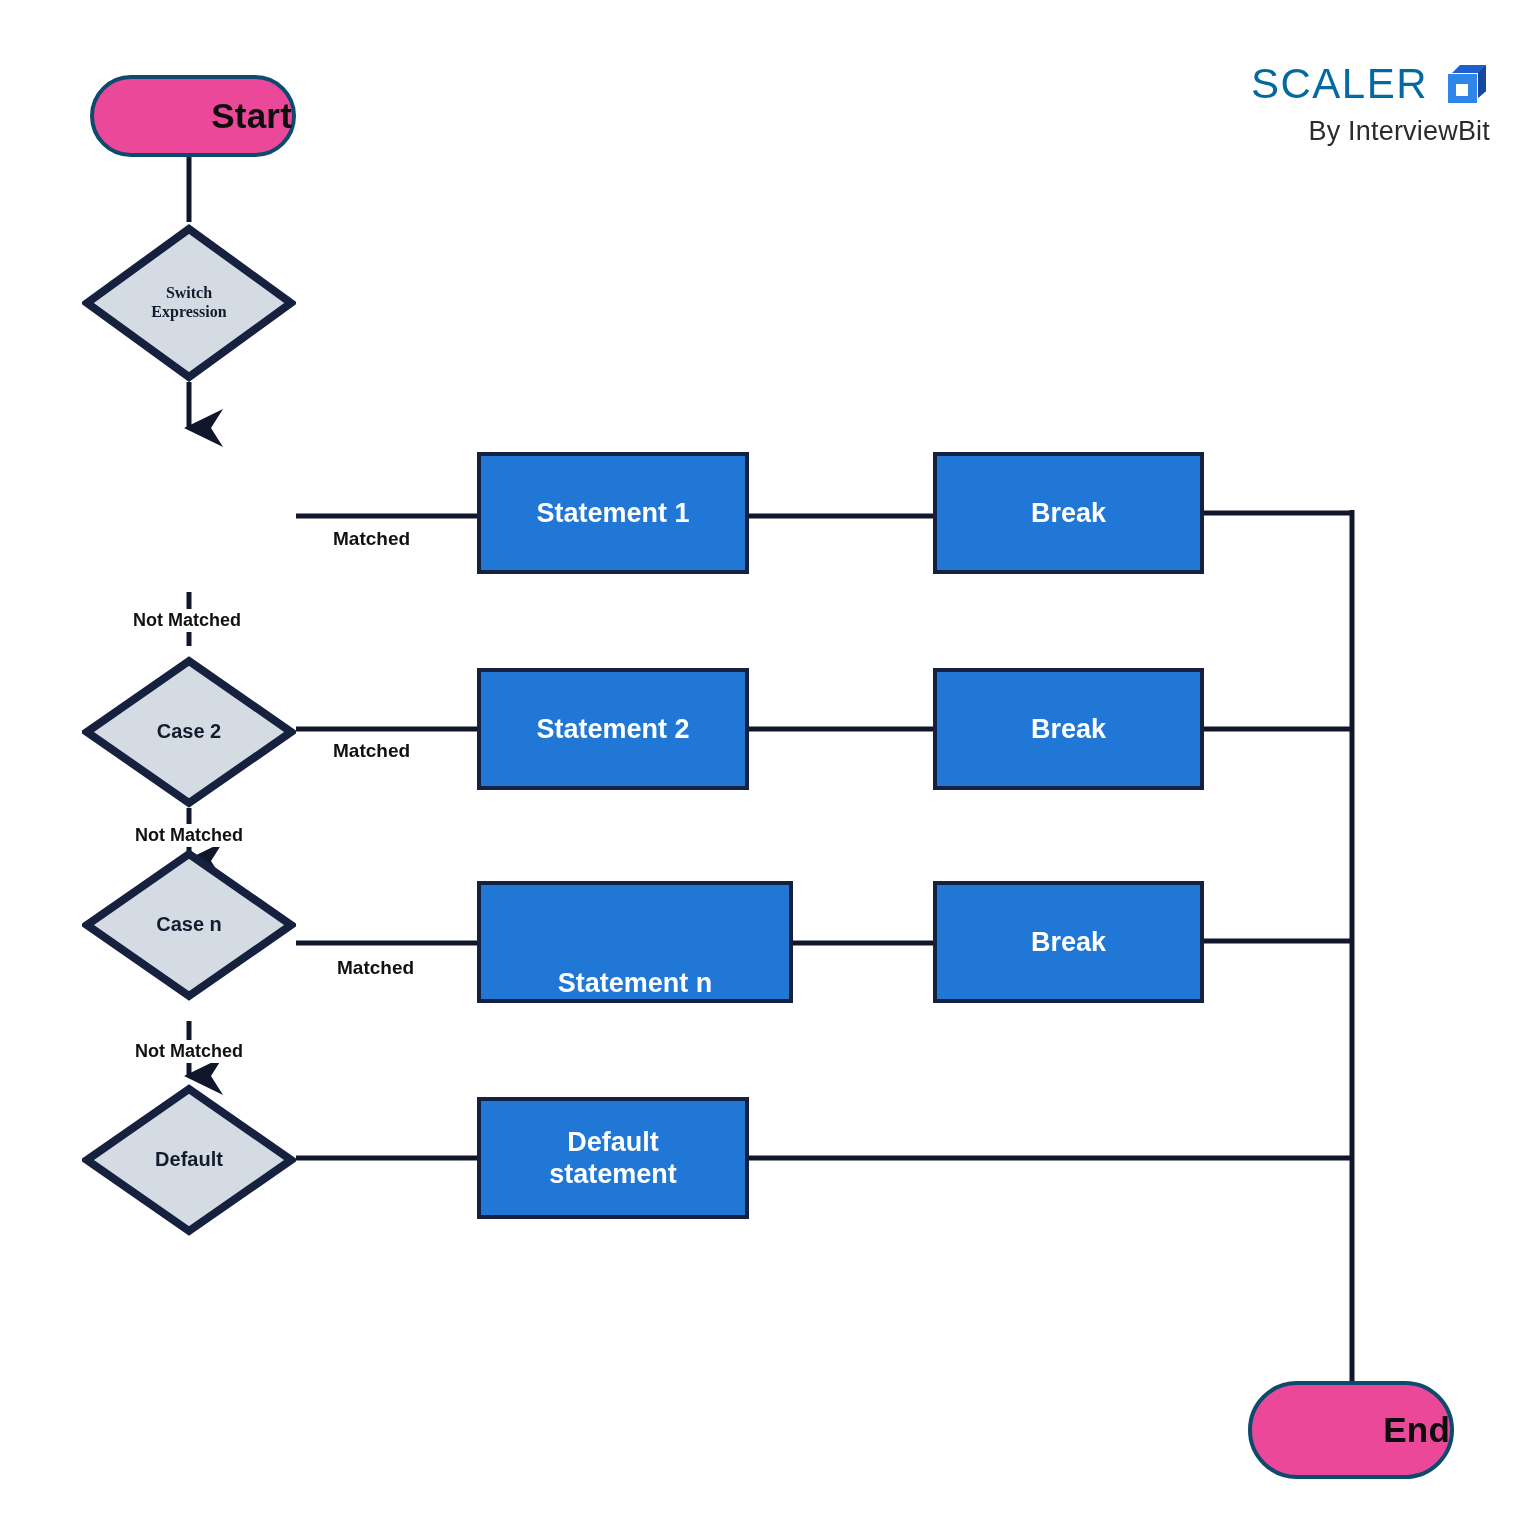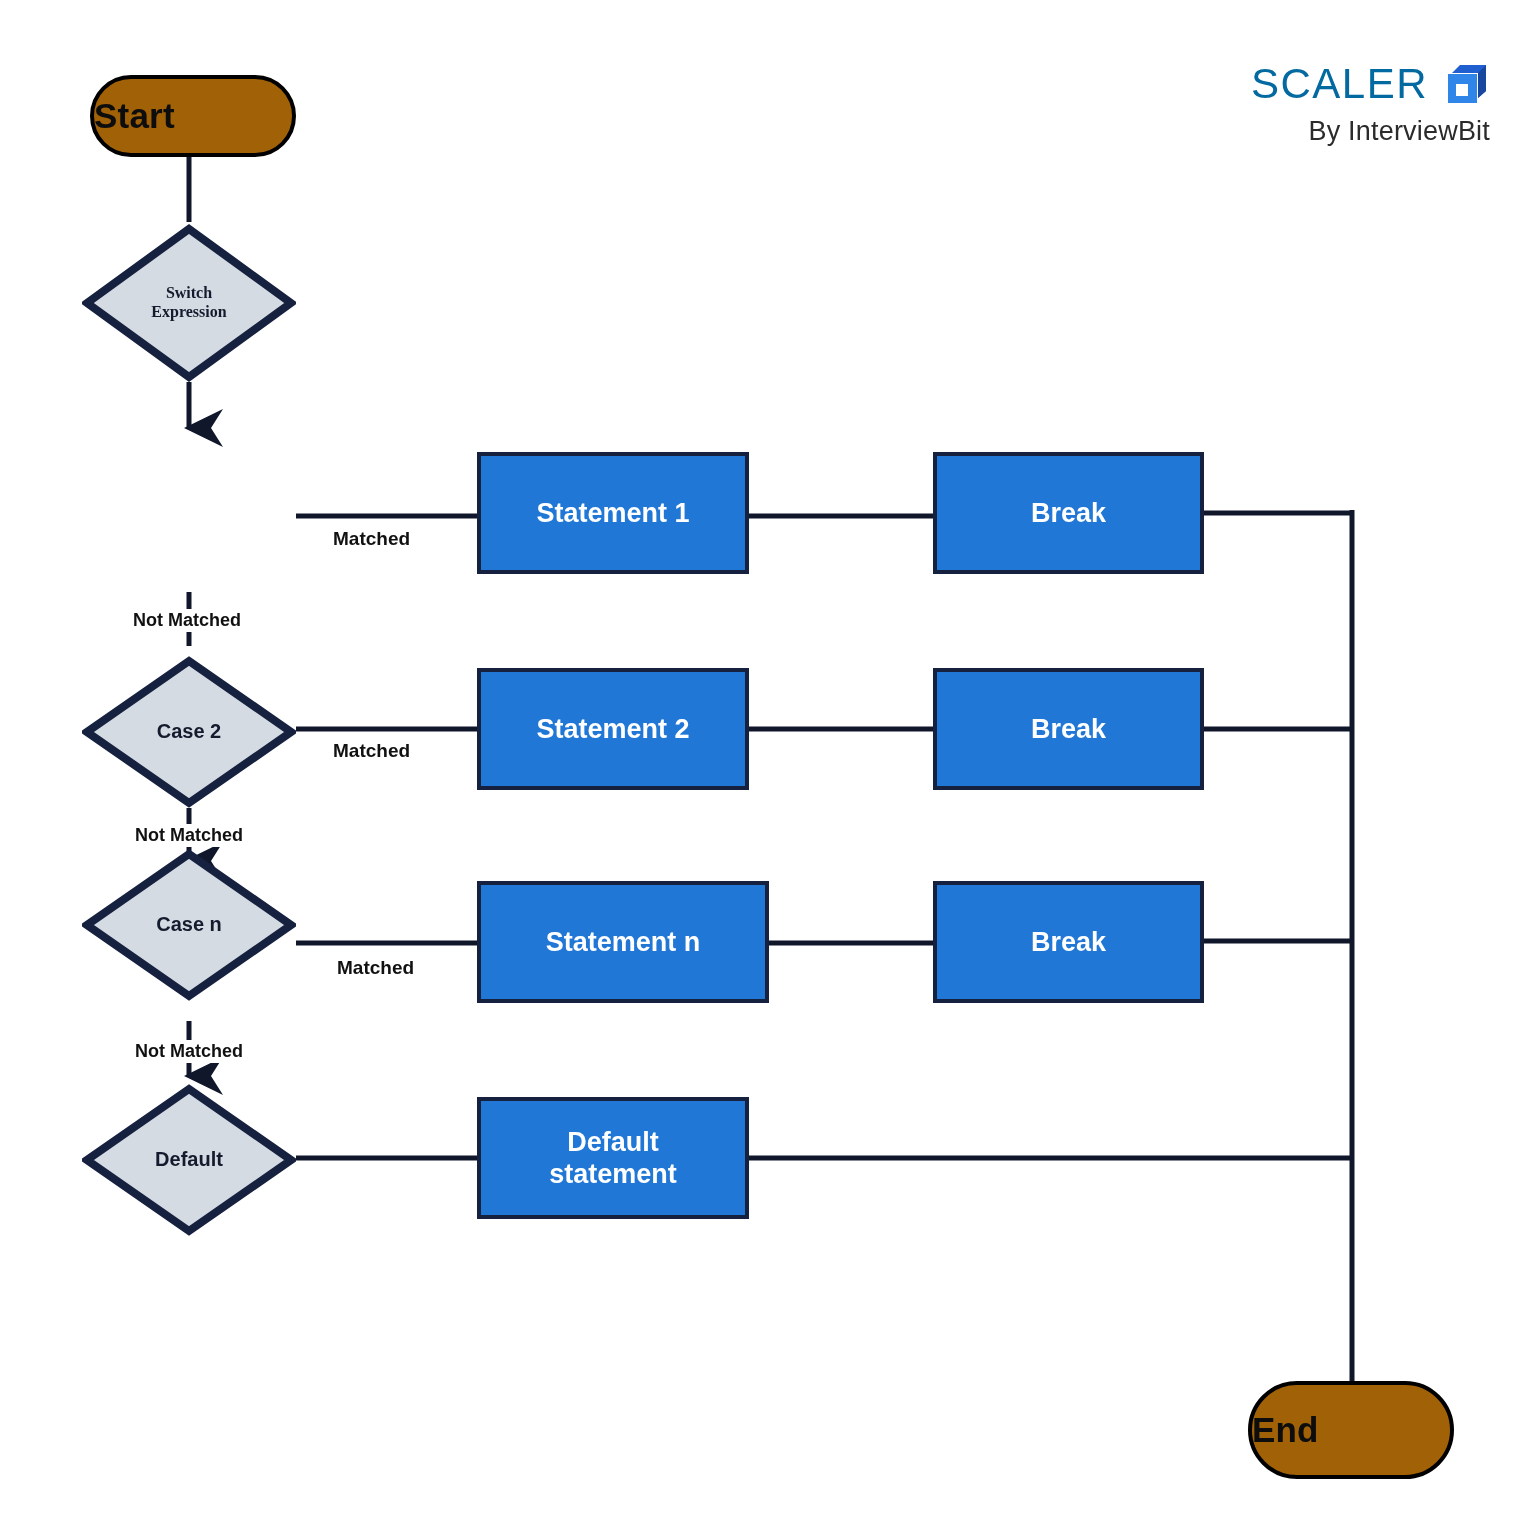--- a/index.html
+++ b/index.html
@@ -22,26 +22,26 @@
   }
   .svg-layer {
     position: absolute;
     left: 0; top: 0;
     width: 1536px;
     height: 1536px;
   }
   
   .pill {
     position: absolute;
-    background: #a16207;
-    border: 4px solid #000000;
+    background: #ec4899;
+    border: 4px solid #0c4a6e;
     border-radius: 999px;
     display: flex;
     align-items: center;
-    justify-content: flex-start;
+    justify-content: flex-end;
     box-sizing: border-box;
     color: #0d0d0d;
     font-weight: bold;
     letter-spacing: 0.2px;
   }
   #node-start {
     left: 90px; top: 75px; width: 206px; height: 82px;
     font-size: 35px;
   }
   #node-end {
@@ -88,21 +88,21 @@
     color: #ffffff;
     font-weight: bold;
     font-size: 27px;
     text-align: center;
     line-height: 1.2;
   }
   #box-stmt1 { left: 477px; top: 452px; width: 272px; height: 122px; }
   #box-brk1  { left: 933px; top: 452px; width: 271px; height: 122px; }
   #box-stmt2 { left: 477px; top: 668px; width: 272px; height: 122px; }
   #box-brk2  { left: 933px; top: 668px; width: 271px; height: 122px; }
-  #box-stmtn { left: 477px; top: 881px; width: 292px; height: 122px; }
+  #box-stmtn { left: 477px; top: 881px; width: 316px; height: 122px; align-items: flex-end; }
   #box-brkn  { left: 933px; top: 881px; width: 271px; height: 122px; }
   #box-defstmt { left: 477px; top: 1097px; width: 272px; height: 122px; }
   
   .edge-label {
     position: absolute;
     font-weight: bold;
     color: #111111;
     white-space: nowrap;
   }
   .lbl-matched { font-size: 19px; }

